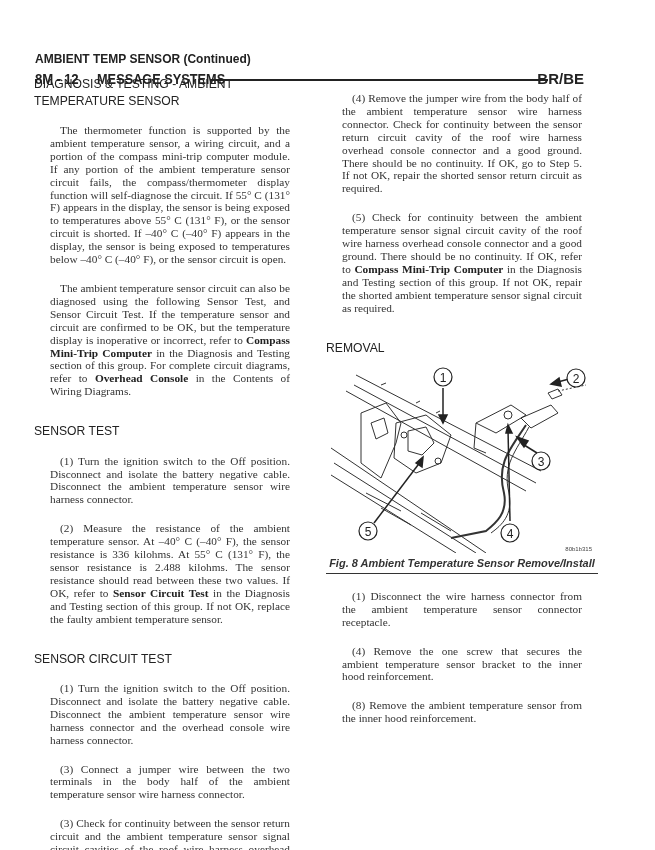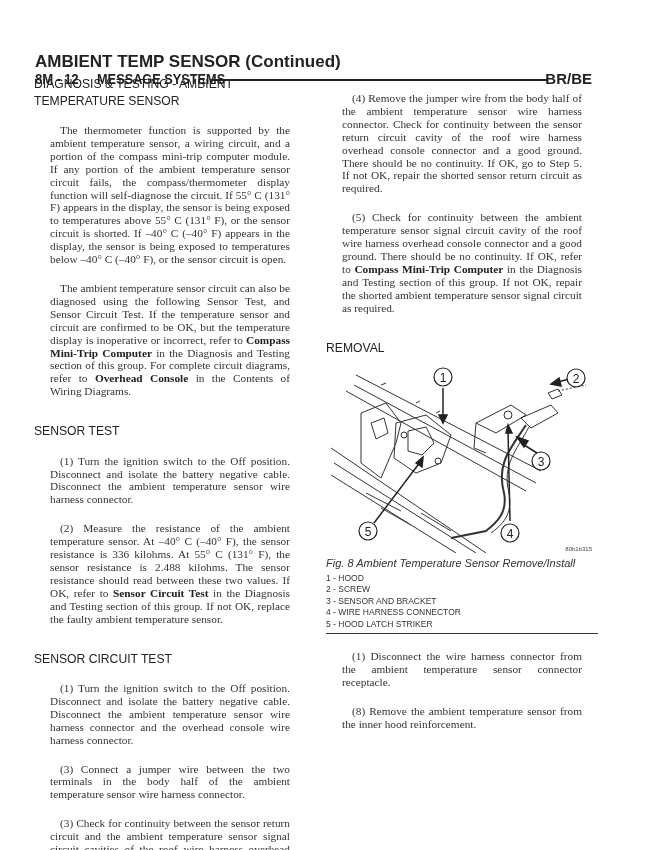--- a/index.html
+++ b/index.html
@@ -2,32 +2,32 @@
 <html><head>
 <meta charset="utf-8">
 <style>
   html, body { margin:0; padding:0; background:#ffffff; }
   body { width:655px; height:850px; position:relative; overflow:hidden; color:#2a2a2a; }
   .page { position:absolute; left:0; top:0; width:655px; height:850px; }
   .hdr { position:absolute; left:35px; top:30px; width:565px; height:18px; font-family:"Liberation Sans", sans-serif; font-weight:bold; font-size:15px; color:#222;margin-top:40px; }
   .hdr .pn { position:absolute; left:0; top:0; letter-spacing:-0.2px; transform:scaleX(0.88); transform-origin:left; }
   .hdr .sec { position:absolute; left:62px; top:0; transform:scaleX(0.85); transform-origin:left; }
   .hdr .rule { position:absolute; left:175px; right:52px; top:9px; height:2px; background:#222; }
-  .hdr .br { position:absolute; right:8px; top:0;padding-left:30px; }
-  .cont { position:absolute; left:35px; top:52px; font-family:"Liberation Sans", sans-serif; font-weight:bold; font-size:17px; color:#222; }
+  .hdr .br { position:absolute; right:16px; top:0;padding-left:30px; }
+  .cont { position:absolute; left:35px; top:52px; font-family:"Liberation Sans", sans-serif; font-weight:bold; font-size:12px; color:#222; }
   .col { position:absolute; top:76px; width:272px; font-family:"Liberation Serif", serif; font-size:11.3px; line-height:12.9px; color:#333; }
   .col.left { left:34px; }
   .col.right { left:326px; }
   h2 { font-family:"Liberation Sans", sans-serif; font-weight:normal; font-size:13.5px; line-height:15.5px; margin:0 0 1px 0; color:#222; transform:scaleX(0.9); transform-origin:left; white-space:nowrap; }
   p { margin:16px; text-align:justify; text-indent:10px; hyphens:manual; }
   b { font-weight:bold; color:#222; }
   .gap { height:9px; }
   .fig { position:relative; width:272px; height:190px; margin-top:8px; }
   .fig svg { position:absolute; left:0; top:0; }
-  .caption { font-family:"Liberation Sans", sans-serif; font-style:italic; font-weight:normal; font-size:11px; color:#333; margin-top:4px; white-space:nowrap; }
+  .caption { font-family:"Liberation Sans", sans-serif; font-style:italic; font-weight:bold; font-size:11px; color:#333; margin-top:4px; white-space:nowrap;text-align:center; }
   .legend { font-family:"Liberation Sans", sans-serif; font-size:8.5px; line-height:11.5px; color:#333; margin-top:3px; }
   .legend-rule { height:1px; background:#333; margin-top:3px; margin-bottom:14px; }
 </style>
 </head>
 <body>
 
 <div class="page">
 
   <div class="hdr">
     <span class="pn">8M - 12</span>
@@ -117,26 +117,20 @@
           <circle cx="184" cy="170" r="9" fill="#fff" stroke="#222" stroke-width="1.2"></circle>
           <text x="184" y="174.5">4</text>
           <circle cx="42" cy="168" r="9" fill="#fff" stroke="#222" stroke-width="1.2"></circle>
           <text x="42" y="172.5">5</text>
         </g>
         <text x="266" y="188" font-family="Liberation Sans, sans-serif" font-size="6" fill="#444" text-anchor="end">80b1b315</text>
       </svg>
     </div>
 
     <div class="caption">Fig. 8 Ambient Temperature Sensor Remove/Install</div>
-    <div class="legend">
-      <div>1 - HOOD</div>
-      <div>2 - SCREW</div>
-      <div>3 - SENSOR AND BRACKET</div>
-      <div>4 - WIRE HARNESS CONNECTOR</div>
-      <div>5 - HOOD LATCH STRIKER</div>
-    </div>
     <div class="legend-rule"></div>
 
     <p>(1) Disconnect the wire harness connector from the ambient temperature sensor connector receptacle.</p>
+    <p>(4) Remove the one screw that secures the ambient temperature sensor bracket to the inner hood reinforcement.</p>
     <p>(8) Remove the ambient temperature sensor from the inner hood reinforcement.</p>
   </div>
 
 </div>
 
 </body></html>

